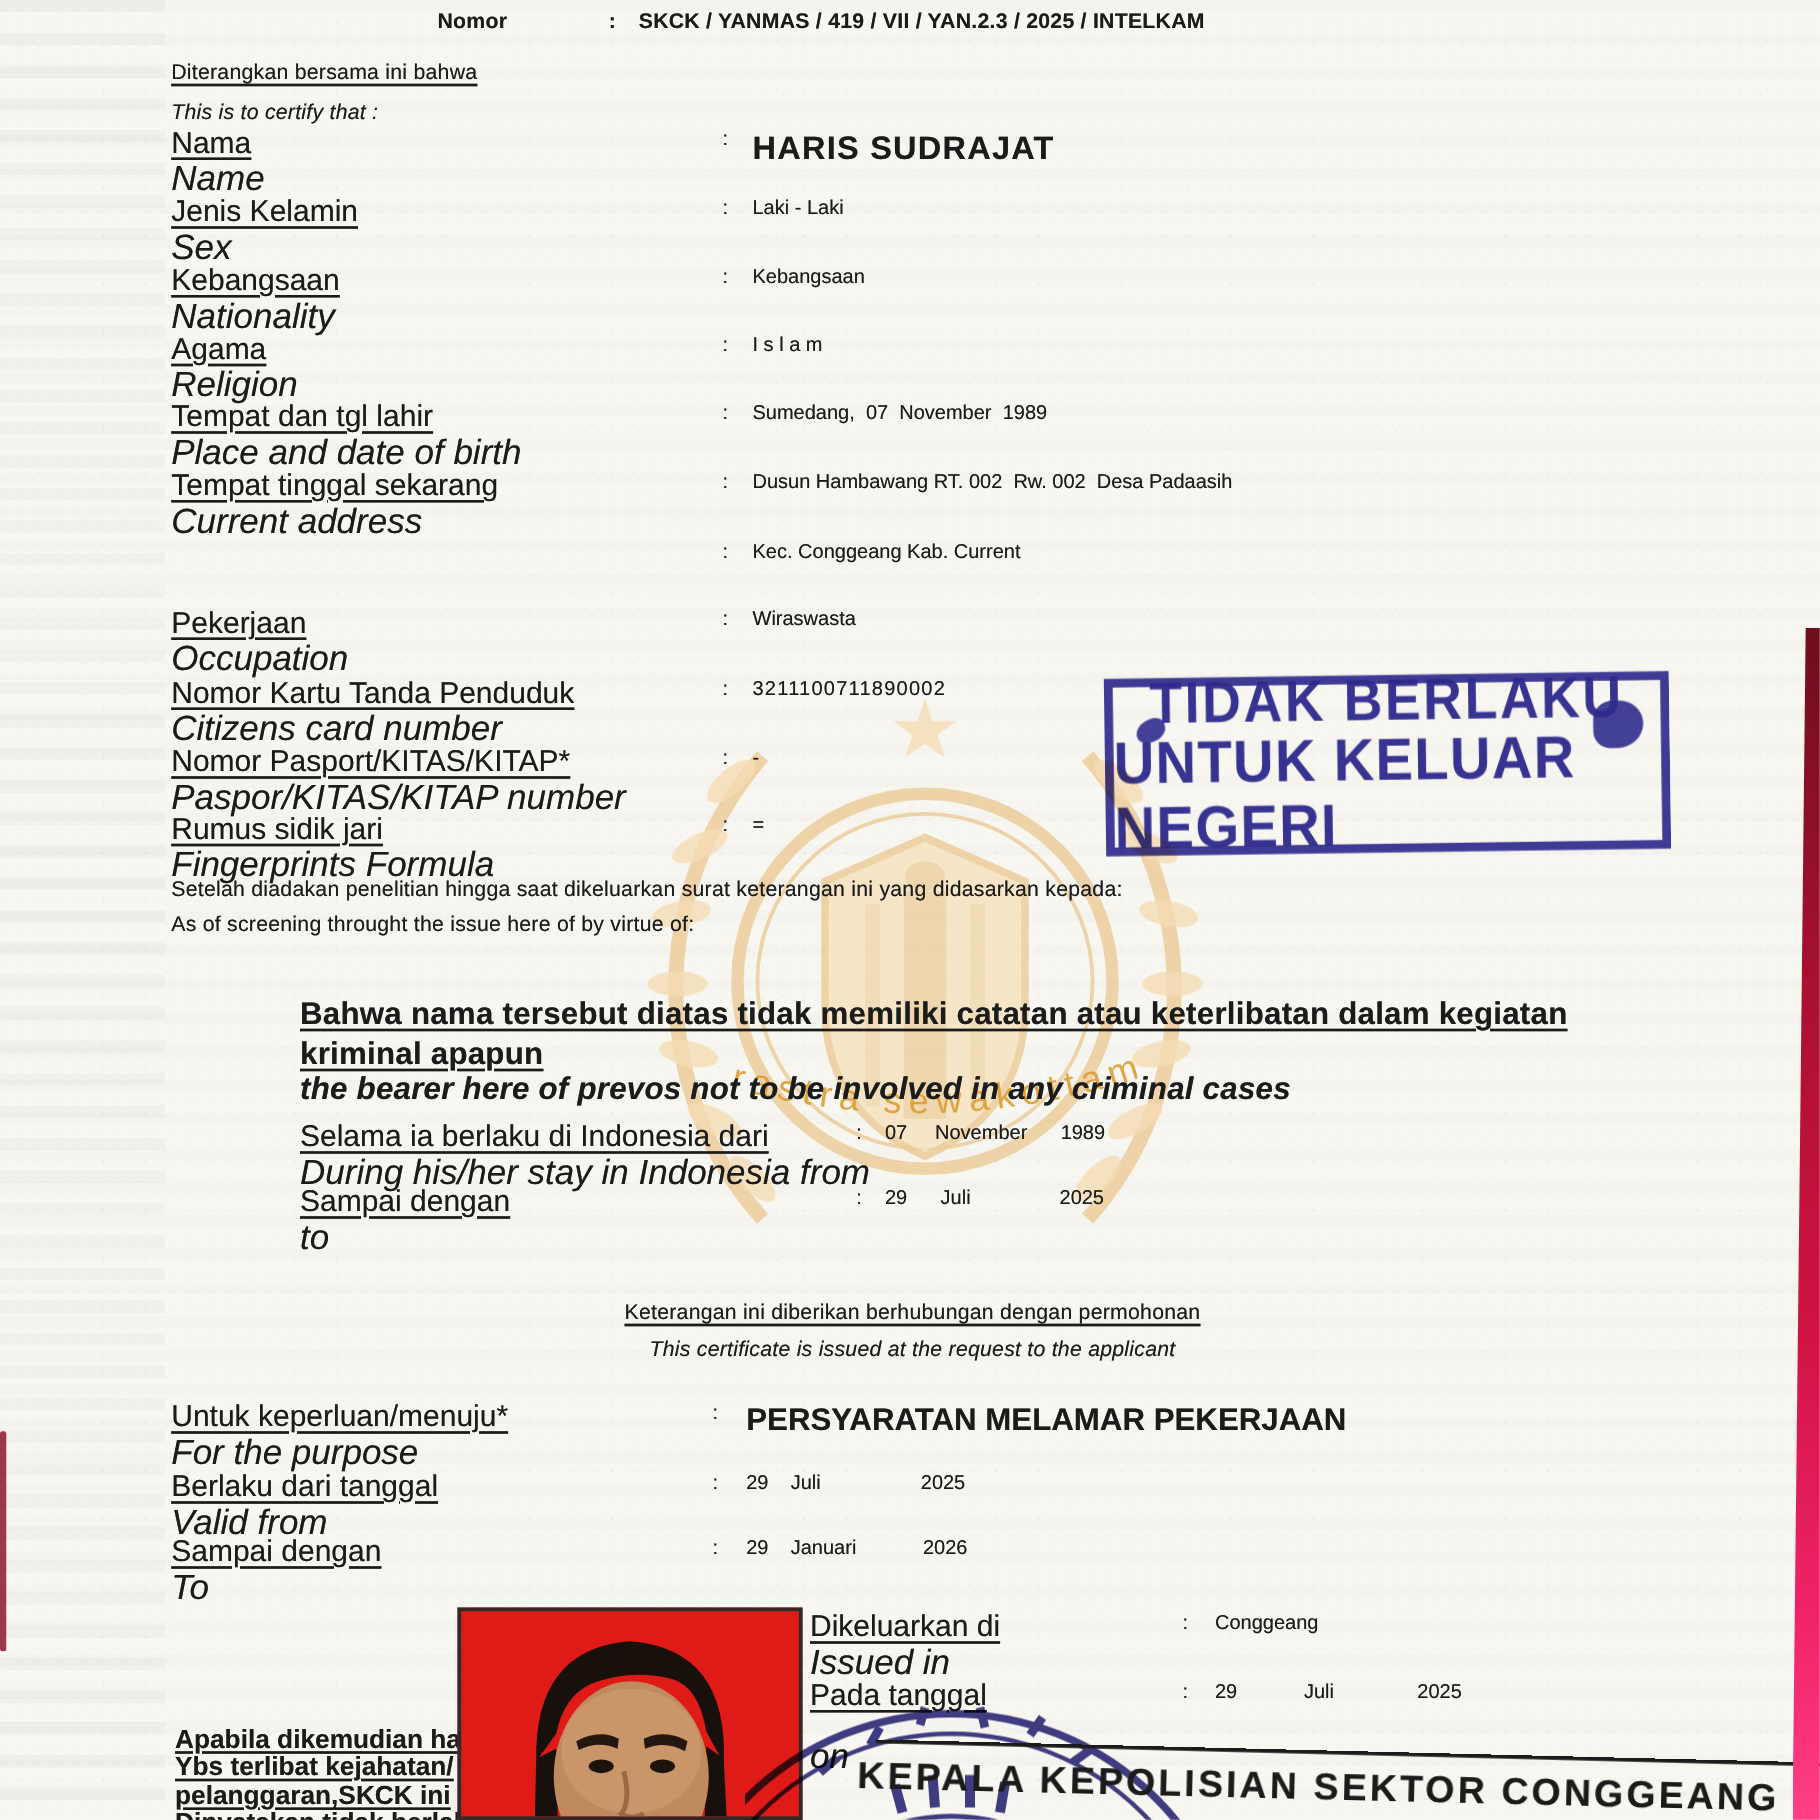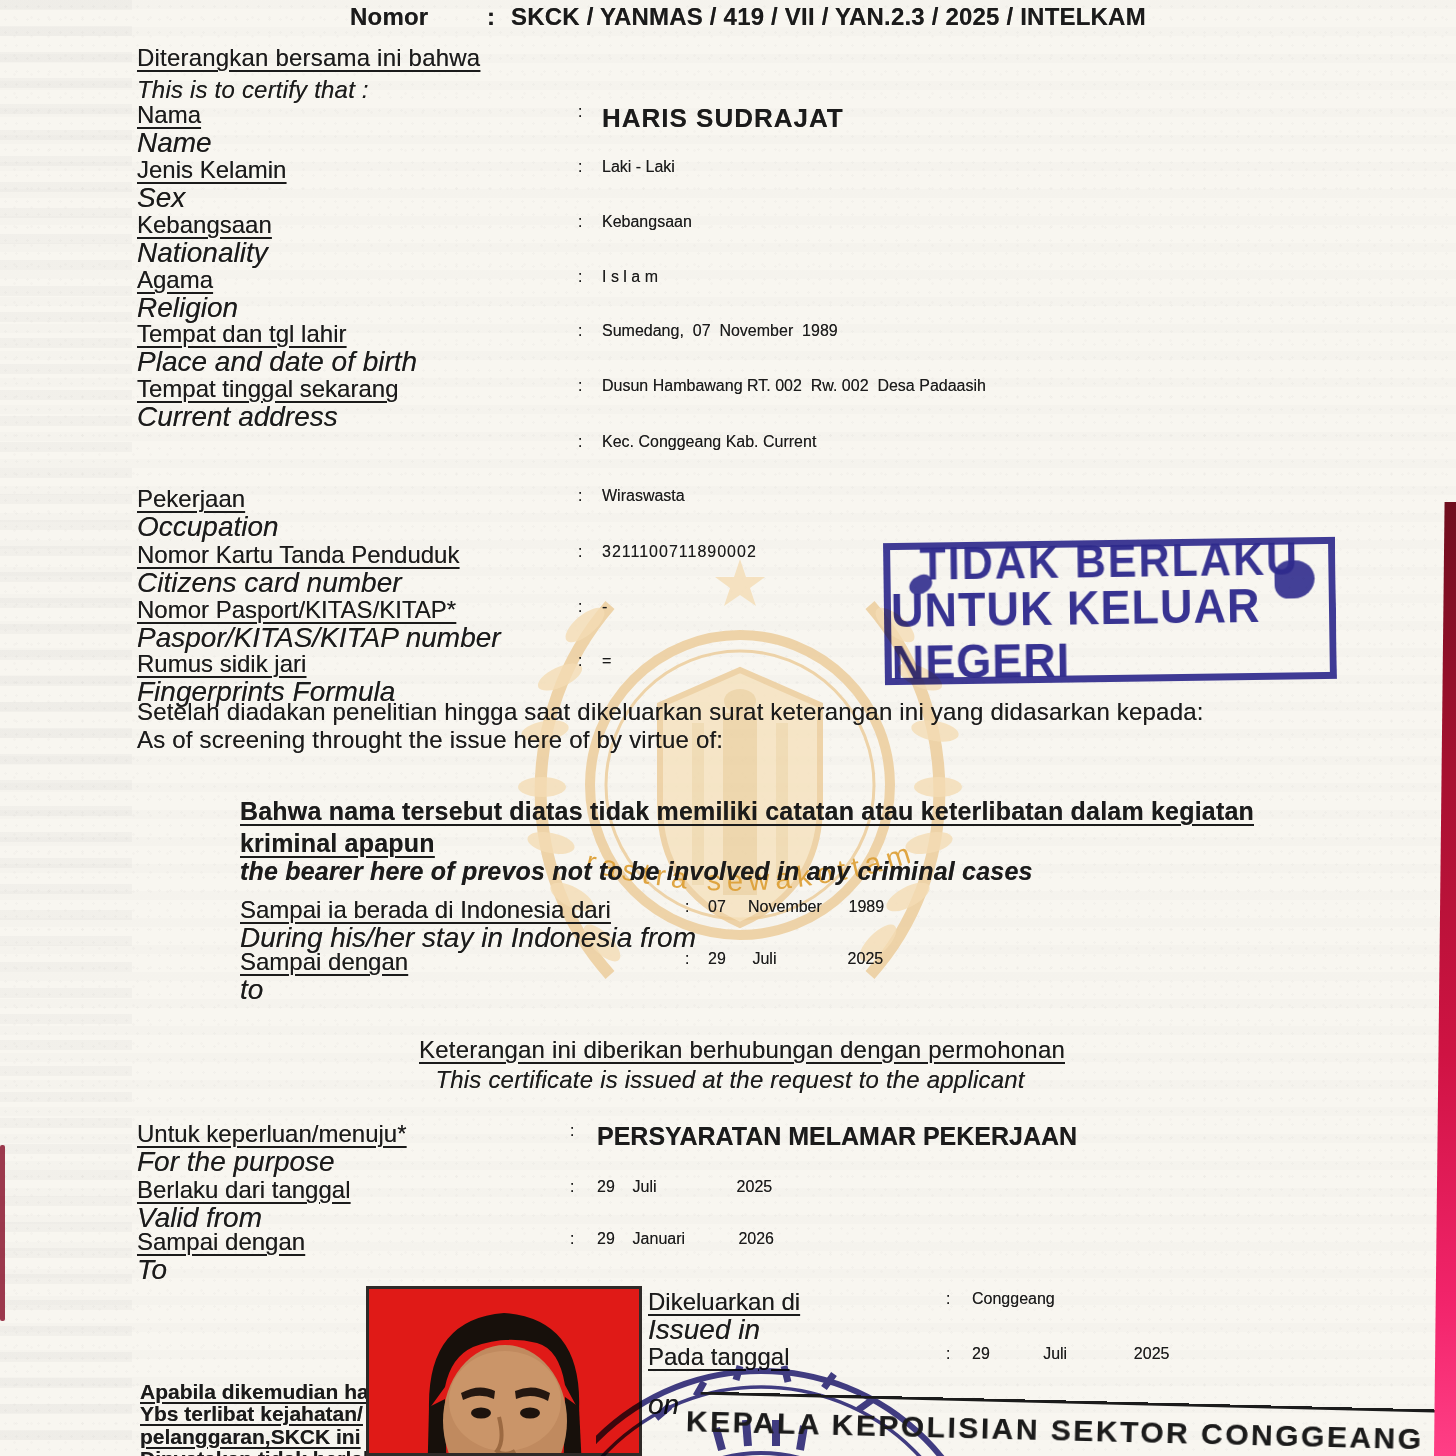--- a/index.html
+++ b/index.html
@@ -2,21 +2,21 @@
 <html><head>
 <meta charset="utf-8">
 <style>
   html,body{margin:0;padding:0;background:#cfccc5;}
   #page{
     position:relative;width:1456px;height:1456px;overflow:hidden;
     background:#f8f6f0;
     font-family:"Liberation Sans",sans-serif;color:#1b1b1b;
   }
   #page *{box-sizing:border-box;}
-  .txt{position:absolute;font-size:24px;line-height:27px;letter-spacing:.2px;text-shadow:0 0 .4px rgba(0,0,0,.55);}
+  .txt{position:absolute;font-size:17px;line-height:27px;letter-spacing:.2px;text-shadow:0 0 .4px rgba(0,0,0,.55);}
   .b{font-weight:bold;}
   .i{font-style:italic;}
   .ul{text-decoration:underline;text-decoration-thickness:2px;text-underline-offset:4px;}
   
   .frow{position:absolute;left:137px;width:1200px;}
   .frow .lbl{font-size:24px;line-height:27px;}
   .frow .sub{font-size:28px;line-height:27px;font-style:italic;position:absolute;left:0;top:28px;white-space:nowrap;}
   .frow .colon{position:absolute;left:441px;top:2px;}
   .frow .val{position:absolute;left:465px;top:2px;white-space:pre;}
   .srow{left:240px;}
@@ -200,33 +200,33 @@
     <div class="val">=</div>
   </div>
 
   <div class="txt" style="left:137px;top:698px;white-space:nowrap;">Setelah diadakan penelitian hingga saat dikeluarkan surat keterangan ini yang didasarkan kepada:</div>
   <div class="txt" style="left:137px;top:726px;white-space:nowrap;">As of screening throught the issue here of by virtue of:</div>
 
   <div class="txt b ul" style="left:240px;top:795px;width:1090px;font-size:25px;line-height:32px;">Bahwa nama tersebut diatas tidak memiliki catatan atau keterlibatan dalam kegiatan kriminal apapun</div>
   <div class="txt b i" style="left:240px;top:858px;font-size:25px;">the bearer here of prevos not to be involved in any criminal cases</div>
 
   <div class="frow srow" style="top:896px;">
-    <div class="lbl ul">Sampai ia berada di Indonesia dari</div>
+    <div class="lbl ul">Selama ia berlaku di Indonesia dari</div>
     <div class="sub">During his/her stay in Indonesia from</div>
     <div class="colon">:</div>
     <div class="val">07     November      1989</div>
   </div>
   <div class="frow srow" style="top:948px;">
     <div class="lbl ul">Sampai dengan</div>
     <div class="sub">to</div>
     <div class="colon">:</div>
     <div class="val">29      Juli                2025</div>
   </div>
 
-  <div class="txt ul" style="left:292px;top:1036px;width:900px;text-align:center;">Keterangan ini diberikan berhubungan dengan permohonan</div>
+  <div class="txt ul" style="left:280px;top:1036px;width:900px;text-align:center;">Keterangan ini diberikan berhubungan dengan permohonan</div>
   <div class="txt i" style="left:280px;top:1066px;width:900px;text-align:center;">This certificate is issued at the request to the applicant</div>
 
   <div class="frow prow" style="top:1120px;">
     <div class="lbl ul">Untuk keperluan/menuju*</div>
     <div class="sub">For the purpose</div>
     <div class="colon">:</div>
     <div class="val b" style="font-size:25px;">PERSYARATAN MELAMAR PEKERJAAN</div>
   </div>
   <div class="frow prow" style="top:1176px;">
     <div class="lbl ul">Berlaku dari tanggal</div>

